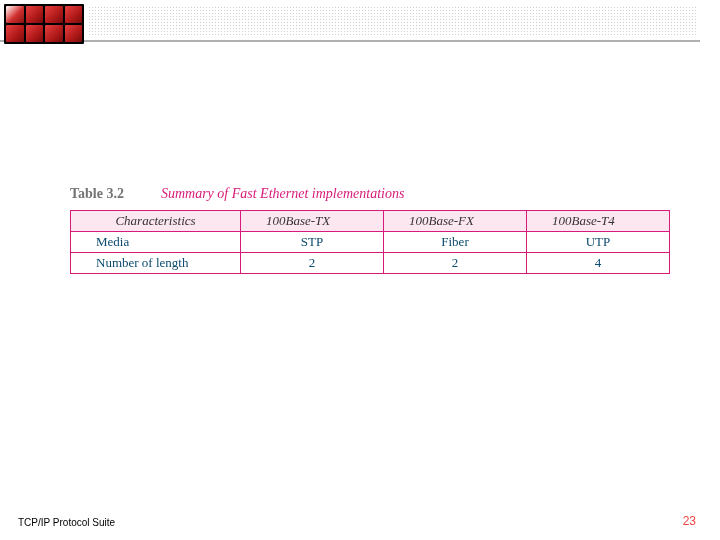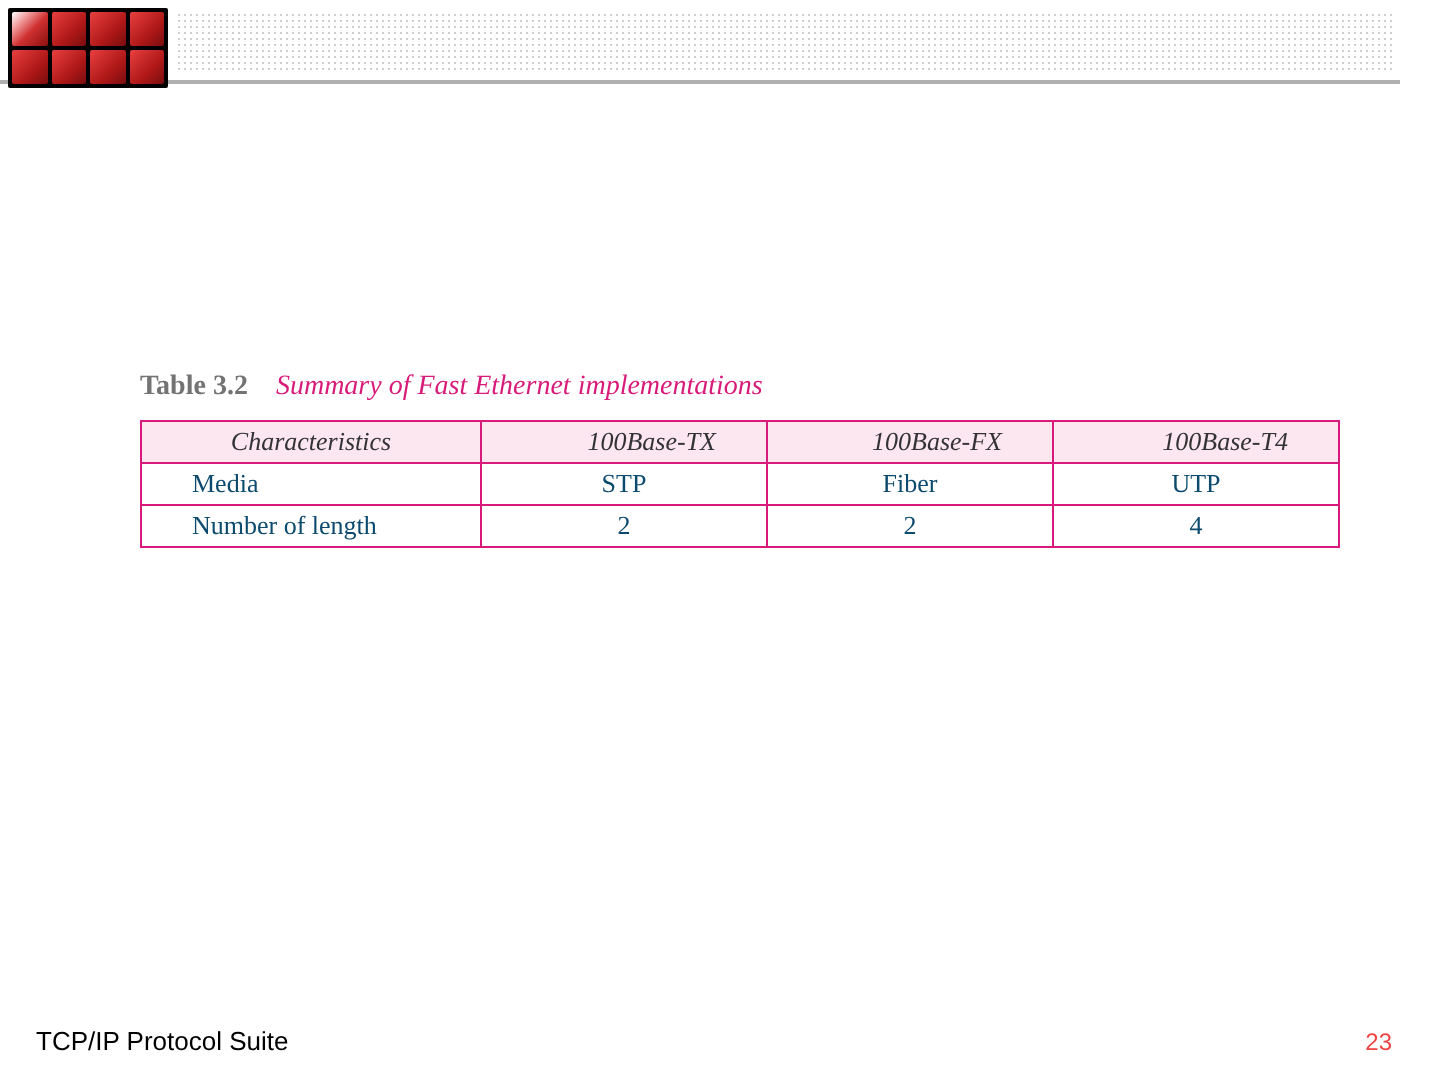--- a/index.html
+++ b/index.html
@@ -68,57 +68,58 @@
     margin-bottom: 8px;
   }
   .table-title .tlabel {
     color: #737373;
     font-weight: bold;
   }
   .table-title .tcaption {
     color: #d81b7a;
     font-style: italic;
     font-weight: normal;
+    margin-left: 23px;
   }
   table.data {
     border-collapse: collapse;
     width: 600px;
     font-size: 13px;
   }
   table.data th, table.data td {
     border: 1px solid #d81b7a;
     padding: 2px 25px;
     height: 20px;
     vertical-align: middle;
   }
   table.data th {
     background: #fce6ef;
     color: #333;
     font-weight: normal;
     font-style: italic;
-    text-align: right;
+    text-align: left;
   }
   table.data th:first-child {
     text-align: center;
   }
   table.data td {
     text-align: center;
     color: #0c4a6e;
   }
   table.data td:first-child {
     text-align: left;
   }
   .col-char { width: 170px; }
   .col-impl { width: 143px; }
   .footer-left {
     position: absolute;
     bottom: 12px;
     left: 18px;
     font-family: Arial, Helvetica, sans-serif;
-    font-size: 13px;
+    font-size: 10px;
     color: #000;
   }
   .footer-right {
     position: absolute;
     bottom: 12px;
     right: 24px;
     font-family: Arial, Helvetica, sans-serif;
     font-size: 12px;
     color: #ef4444;
   }

